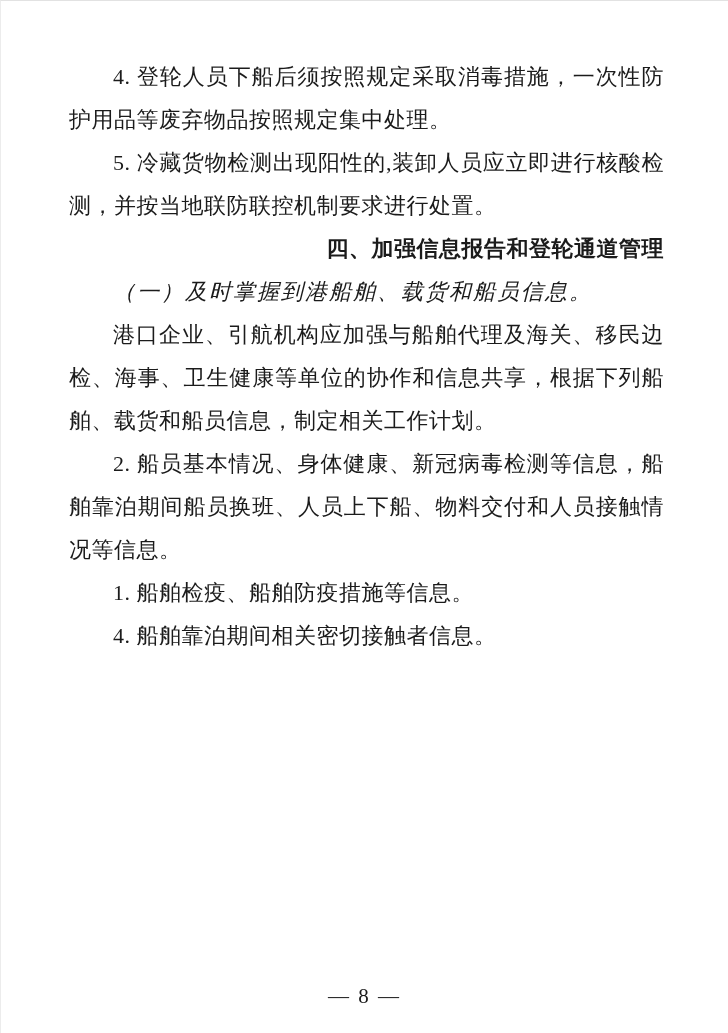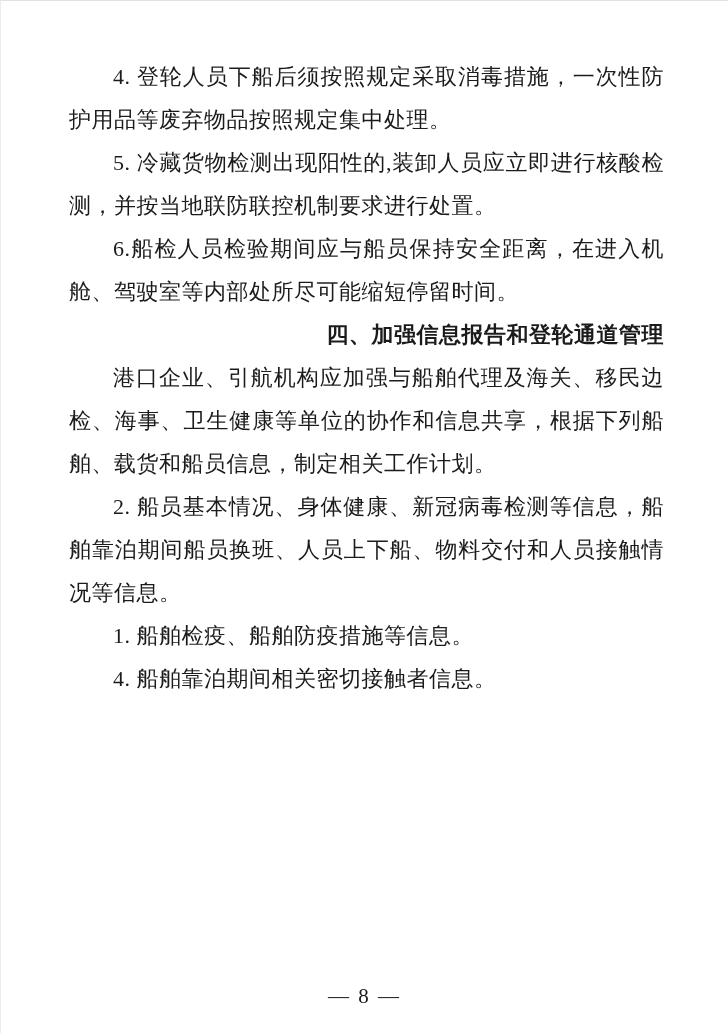--- a/index.html
+++ b/index.html
@@ -58,22 +58,22 @@
     letter-spacing: 2px;
   }
 </style>
 </head>
 <body>
 
 <div class="page">
   <div class="content">
     <p>4. 登轮人员下船后须按照规定采取消毒措施，一次性防护用品等废弃物品按照规定集中处理。</p>
     <p>5. 冷藏货物检测出现阳性的,装卸人员应立即进行核酸检测，并按当地联防联控机制要求进行处置。</p>
-    <p>6.船检人员检验期间应与船员保持安全距离，在进入机舱、驾驶室等内部处所尽可能缩短停留时间。</p>
     <p class="heading">四、加强信息报告和登轮通道管理</p>
+    <p class="kai">（一）及时掌握到港船舶、载货和船员信息。</p>
     <p>港口企业、引航机构应加强与船舶代理及海关、移民边检、海事、卫生健康等单位的协作和信息共享，根据下列船舶、载货和船员信息，制定相关工作计划。</p>
     <p>2. 船员基本情况、身体健康、新冠病毒检测等信息，船舶靠泊期间船员换班、人员上下船、物料交付和人员接触情况等信息。</p>
     <p>1. 船舶检疫、船舶防疫措施等信息。</p>
     <p>4. 船舶靠泊期间相关密切接触者信息。</p>
 
   </div>
   <div class="footer">— 8 —</div>
 </div>
 
 </body></html>

